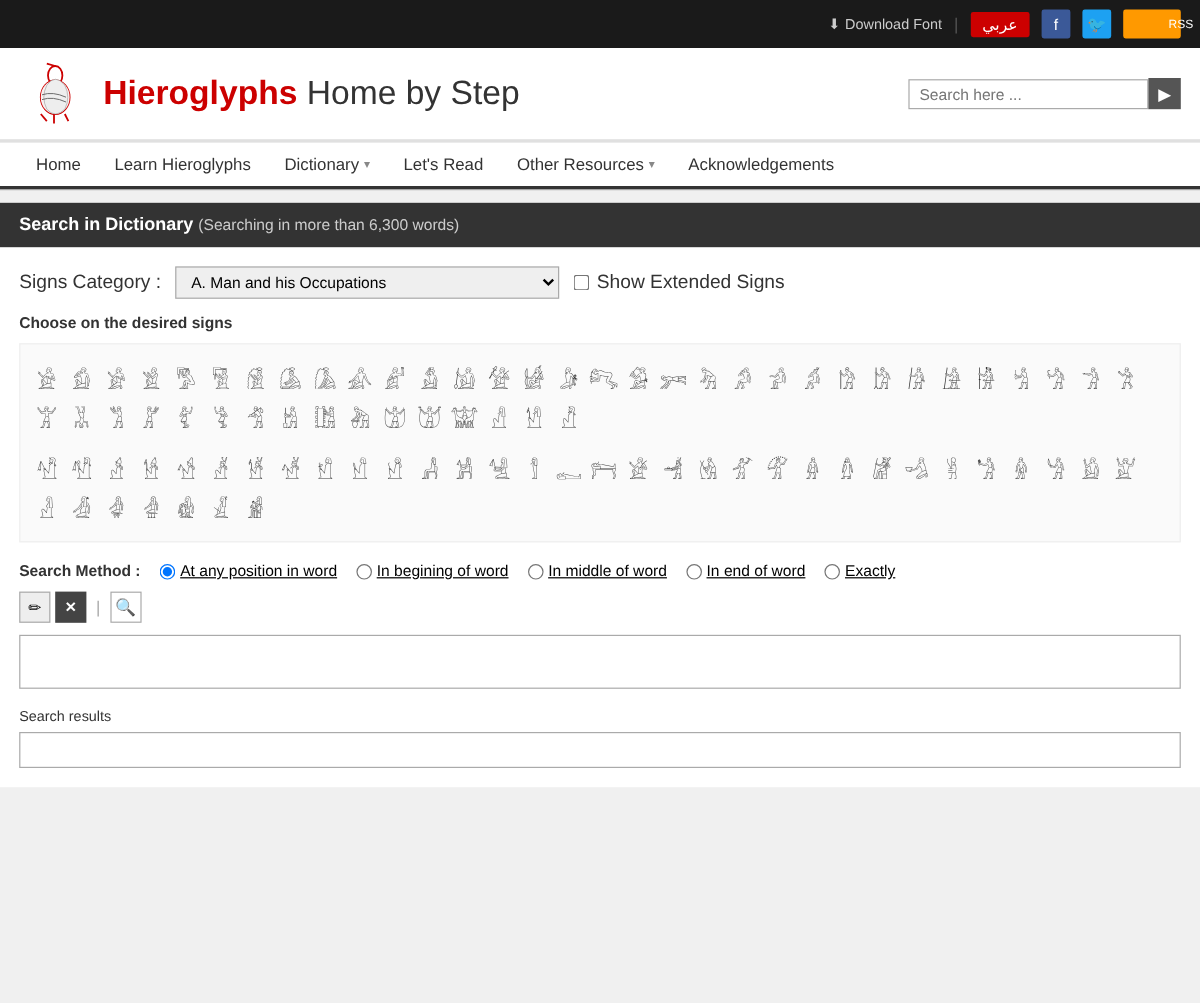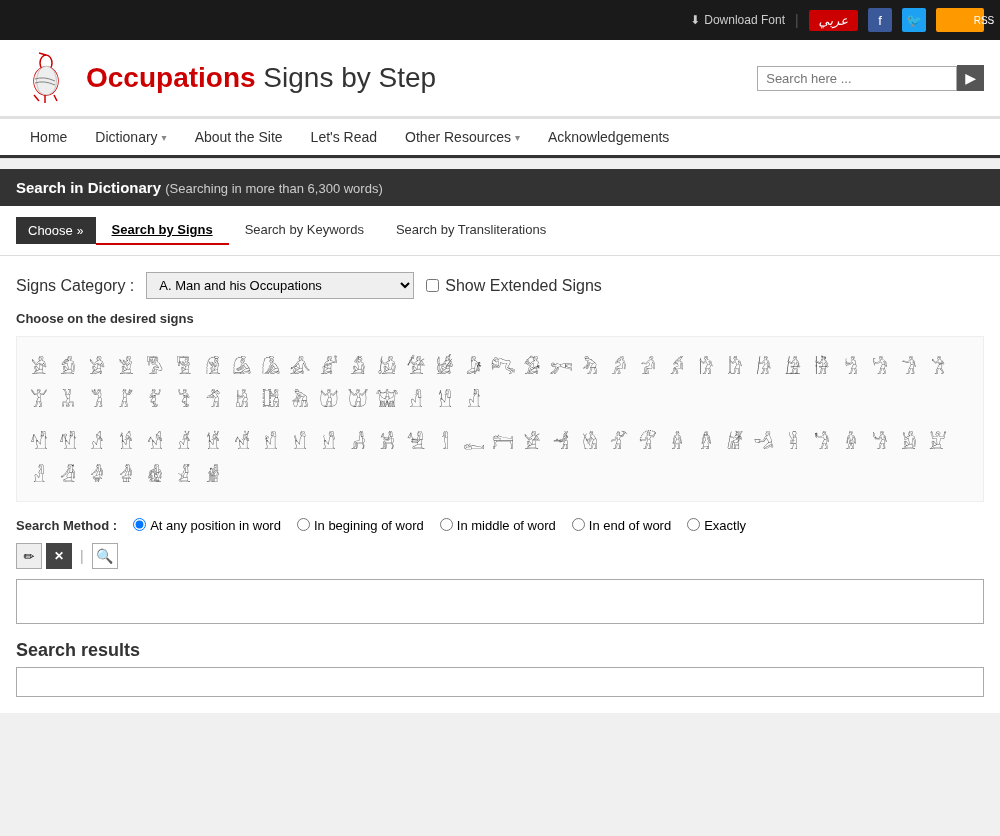--- a/index.html
+++ b/index.html
@@ -24,21 +24,20 @@
       cursor: pointer;
     }
     #header-top .arabic-btn {
       background: #c00;
       color: #fff;
       padding: 3px 10px;
       font-size: 13px;
       border: none;
       cursor: pointer;
       border-radius: 2px;
-      font-style: italic;
     }
     #header-top .social-icon {
       width: 24px;
       height: 24px;
       background: #3b5998;
       color: #fff;
       display: inline-flex;
       align-items: center;
       justify-content: center;
       font-size: 13px;
@@ -195,21 +194,21 @@
     }
     .signs-category-row label {
       font-size: 16px;
       color: #333;
       white-space: nowrap;
     }
     .signs-category-row select {
       border: 1px solid #aaa;
       padding: 4px 8px;
       font-size: 13px;
-      width: 268px;
+      width: 320px;
       cursor: pointer;
     }
     .show-extended {
       display: flex;
       align-items: center;
       gap: 6px;
       font-size: 13px;
     }
 
     .click-signs-label {
@@ -245,23 +244,24 @@
     .search-method-row {
       display: flex;
       align-items: center;
       gap: 16px;
       margin: 14px 0 10px 0;
       font-size: 13px;
     }
     .search-method-row label { color: #333; font-weight: bold; }
     .radio-option {
       display: flex;
-      align-items: flex-start;
+      align-items: flex-end;
       gap: 4px;
       cursor: pointer;
+      text-decoration: underline;
     }
 
     
     .search-controls {
       display: flex;
       align-items: center;
       gap: 4px;
       margin-bottom: 10px;
     }
     .edit-btn {
@@ -296,22 +296,22 @@
       border: 1px solid #aaa;
       padding: 8px;
       min-height: 45px;
       width: 100%;
       margin-bottom: 16px;
       background: #fff;
       font-size: 13px;
     }
 
     .search-results-label {
-      font-size: 18px;
-      font-weight: bold;
+      font-size: 12px;
+      font-weight: normal;
       color: #333;
       margin-bottom: 6px;
     }
     .search-results-box {
       border: 1px solid #aaa;
       padding: 8px;
       min-height: 30px;
       width: 100%;
       background: #fff;
     }
@@ -353,64 +353,55 @@
         <line x1="26" y1="44" x2="26" y2="52" stroke="#c00" stroke-width="1.5"></line>
         <line x1="35" y1="44" x2="38" y2="50" stroke="#c00" stroke-width="1.5"></line>
         <ellipse cx="27" cy="30" rx="12" ry="14" fill="#f8f0f0"></ellipse>
         <path d="M20 20 Q15 30 20 40 Q27 48 35 40 Q40 30 35 20 Q27 10 20 20" fill="#eee" stroke="#999" stroke-width="0.5"></path>
 
         <path d="M16 28 Q25 25 36 30" fill="none" stroke="#666" stroke-width="0.8"></path>
         <path d="M16 32 Q25 29 36 34" fill="none" stroke="#666" stroke-width="0.8"></path>
       </svg>
     </div>
     <div class="logo-text">
-      <span class="hier">Occupations</span><span class="rest"> Signs by Step</span>
+      <span class="hier">Hieroglyphs</span><span class="rest"> Home by Step</span>
     </div>
   </div>
   <div id="header-right">
     <div id="search-box">
       <input type="text" placeholder="Search here ..." style="">
       <button>▶</button>
     </div>
   </div>
 </div>
 
 <div id="nav-bar">
   <a>Home</a>
+  <a>Learn Hieroglyphs</a>
   <a>
     <span>Dictionary</span>
     <span class="dropdown-arrow">▾</span>
   </a>
-  <a>About the Site</a>
   <a>Let's Read</a>
   <a>
     <span>Other Resources</span>
     <span class="dropdown-arrow">▾</span>
   </a>
   <a>Acknowledgements</a>
 </div>
 
 <hr class="divider-line">
 
 <div id="main-content" style="margin: 10px 0; background:#fff;">
 
   <div id="dict-header">
     <span class="title-bold">Search in Dictionary</span>
     <span class="subtitle">(Searching in more than 6,300 words)</span>
   </div>
 
-  <div id="dict-tabs">
-    <button class="choose-btn">
-      <span>Choose</span>
-      <span class="arrows">»</span>
-    </button>
-    <a class="tab-link active">Search by Signs</a>
-    <a class="tab-link">Search by Keywords</a>
-    <a class="tab-link">Search by Transliterations</a>
-  </div>
 
   <div id="signs-section">
 
     <div class="signs-category-row">
       <label>Signs Category :</label>
       <select>
         <option>A. Man and his Occupations</option>
       </select>
       <div class="show-extended">
         <input type="checkbox" style="">

